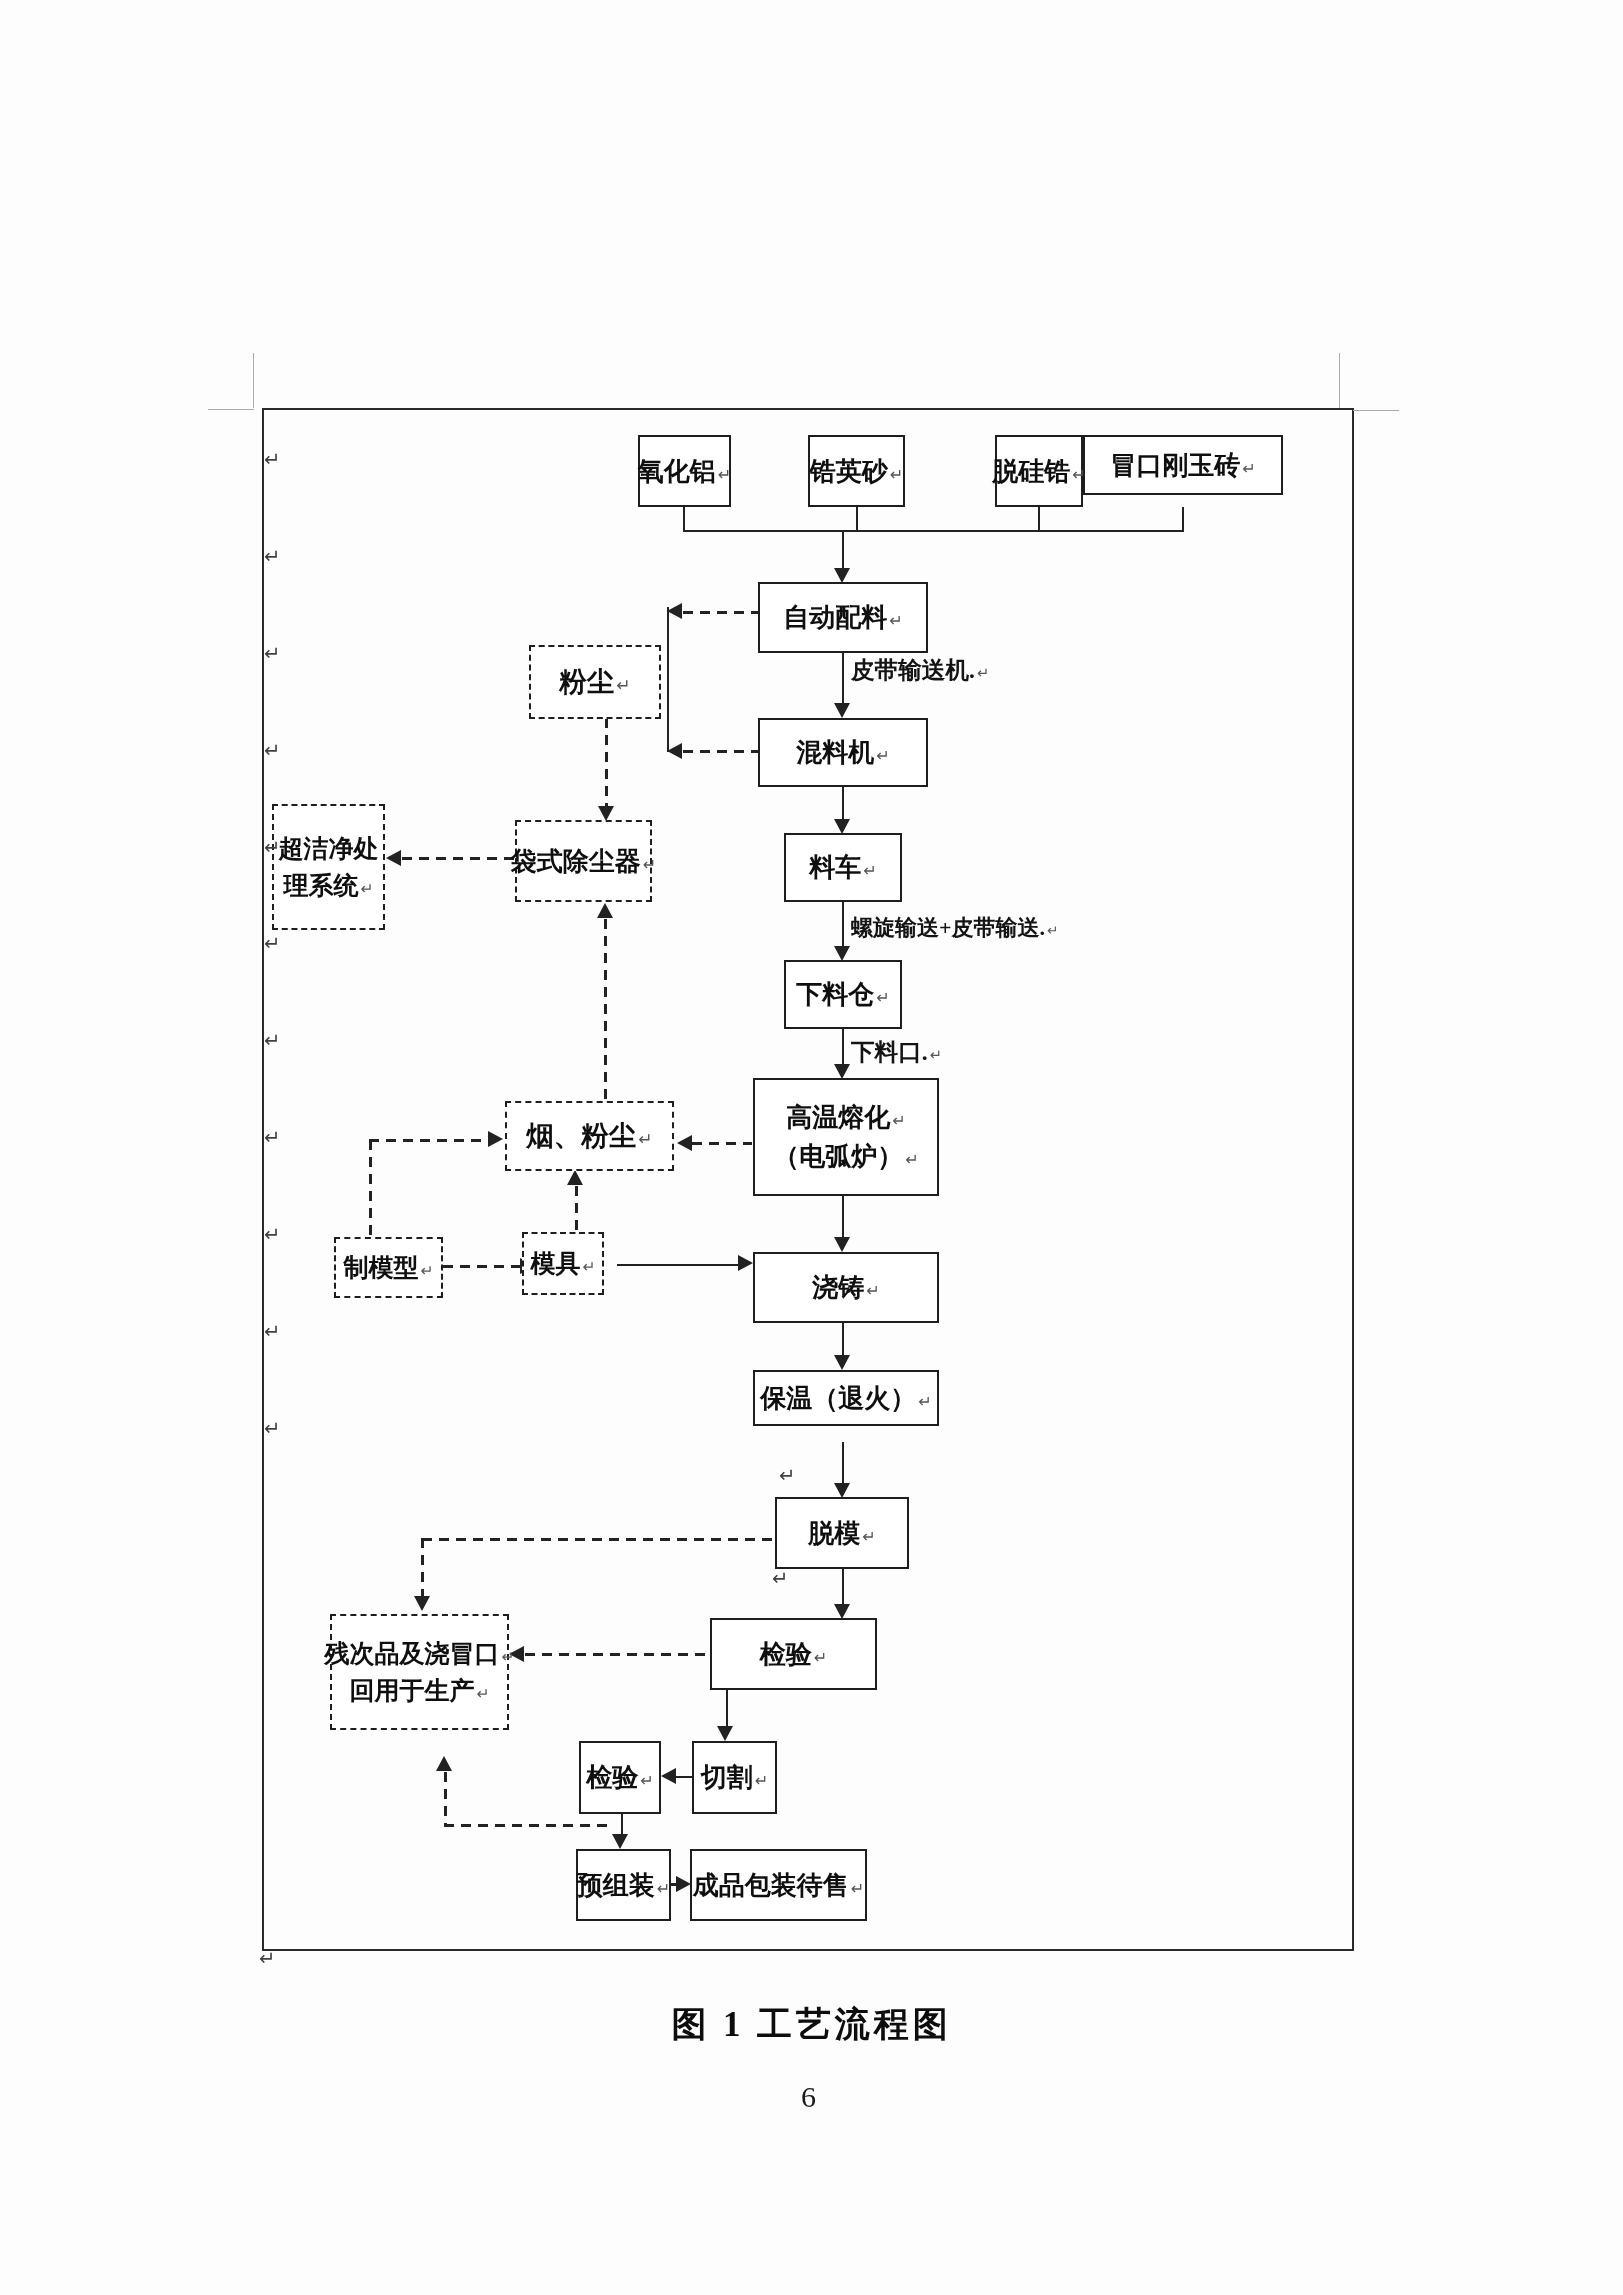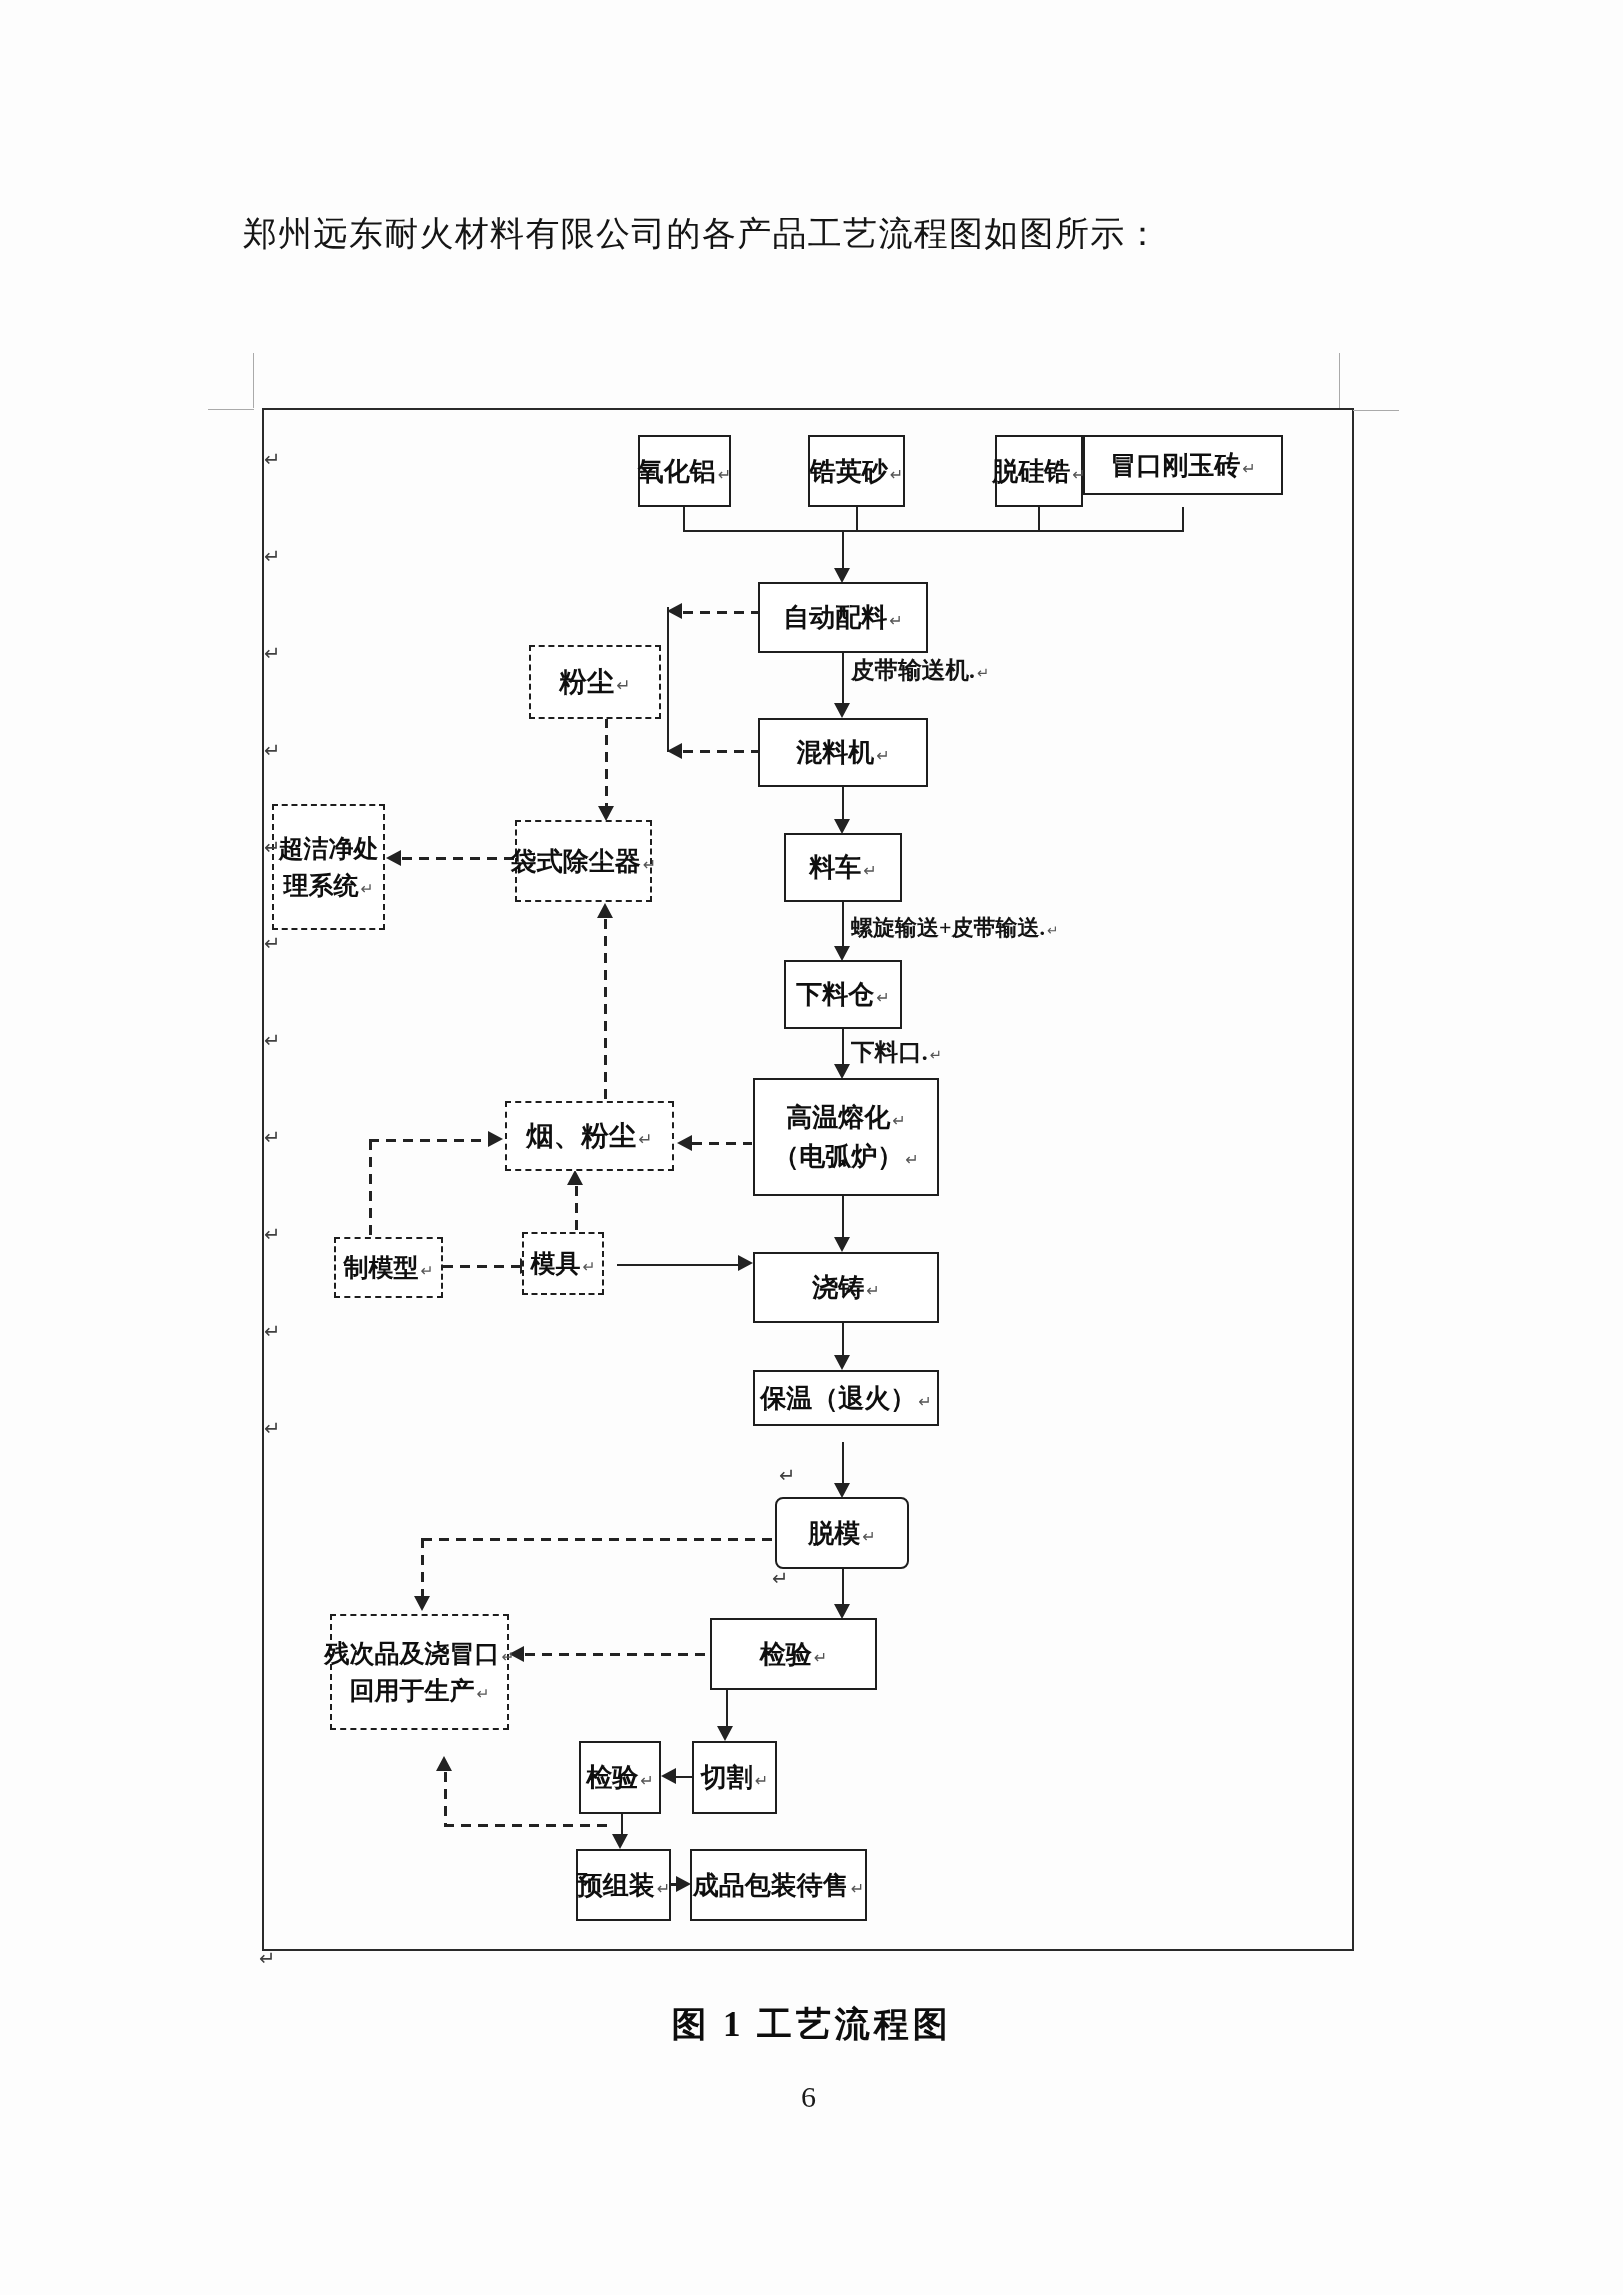--- a/index.html
+++ b/index.html
@@ -33,21 +33,20 @@
   .ah-left{border-top:8.5px solid transparent;border-bottom:8.5px solid transparent;border-right:15px solid #222;}
   .ah-right{border-top:8.5px solid transparent;border-bottom:8.5px solid transparent;border-left:15px solid #222;}
   #caption{position:absolute;left:0;width:1623px;text-align:center;font-size:35px;font-weight:700;letter-spacing:3.9px;color:#0d0d0d;}
   #pagenum{position:absolute;font-size:30px;color:#1a1a1a;}
 </style>
 </head>
 <body>
 
 <div id="page">
 
-  <div class="htext" style="left:243px;top:211px;">郑州远东耐火材料有限公司的各产品工艺流程图如图所示：</div>
 
   <div id="figframe" style="left:262px;top:408px;width:1088px;height:1539px;"></div>
 
   <div class="gmark" style="left:253px;top:353px;width:1.3px;height:55px;"></div>
   <div class="gmark" style="left:208px;top:409px;width:46px;height:1.3px;"></div>
   <div class="gmark" style="left:1339px;top:353px;width:1.3px;height:55px;"></div>
   <div class="gmark" style="left:1353px;top:410px;width:46px;height:1.3px;"></div>
 
   <div class="sl" style="left:683px;top:507px;width:2px;height:25px;"></div>
   <div class="sl" style="left:856px;top:507px;width:2px;height:25px;"></div>
@@ -201,21 +200,21 @@
           <span>浇铸</span>
           <span class="pm">↵</span>
         </div>
       </div>
       <div class="node" style="left: 753px; top: 1370px; width: 186px; height: 56px; font-size: 26px;">
         <div class="nl">
           <span>保温（退火）</span>
           <span class="pm">↵</span>
         </div>
       </div>
-      <div class="node" style="left: 775px; top: 1497px; width: 134px; height: 72px; font-size: 26px; border-radius: 8px;">
+      <div class="node" style="left: 775px; top: 1497px; width: 134px; height: 72px; font-size: 26px;">
         <div class="nl">
           <span>脱模</span>
           <span class="pm">↵</span>
         </div>
       </div>
       <div class="node" style="left: 710px; top: 1618px; width: 167px; height: 72px; font-size: 26px;">
         <div class="nl">
           <span>检验</span>
           <span class="pm">↵</span>
         </div>

